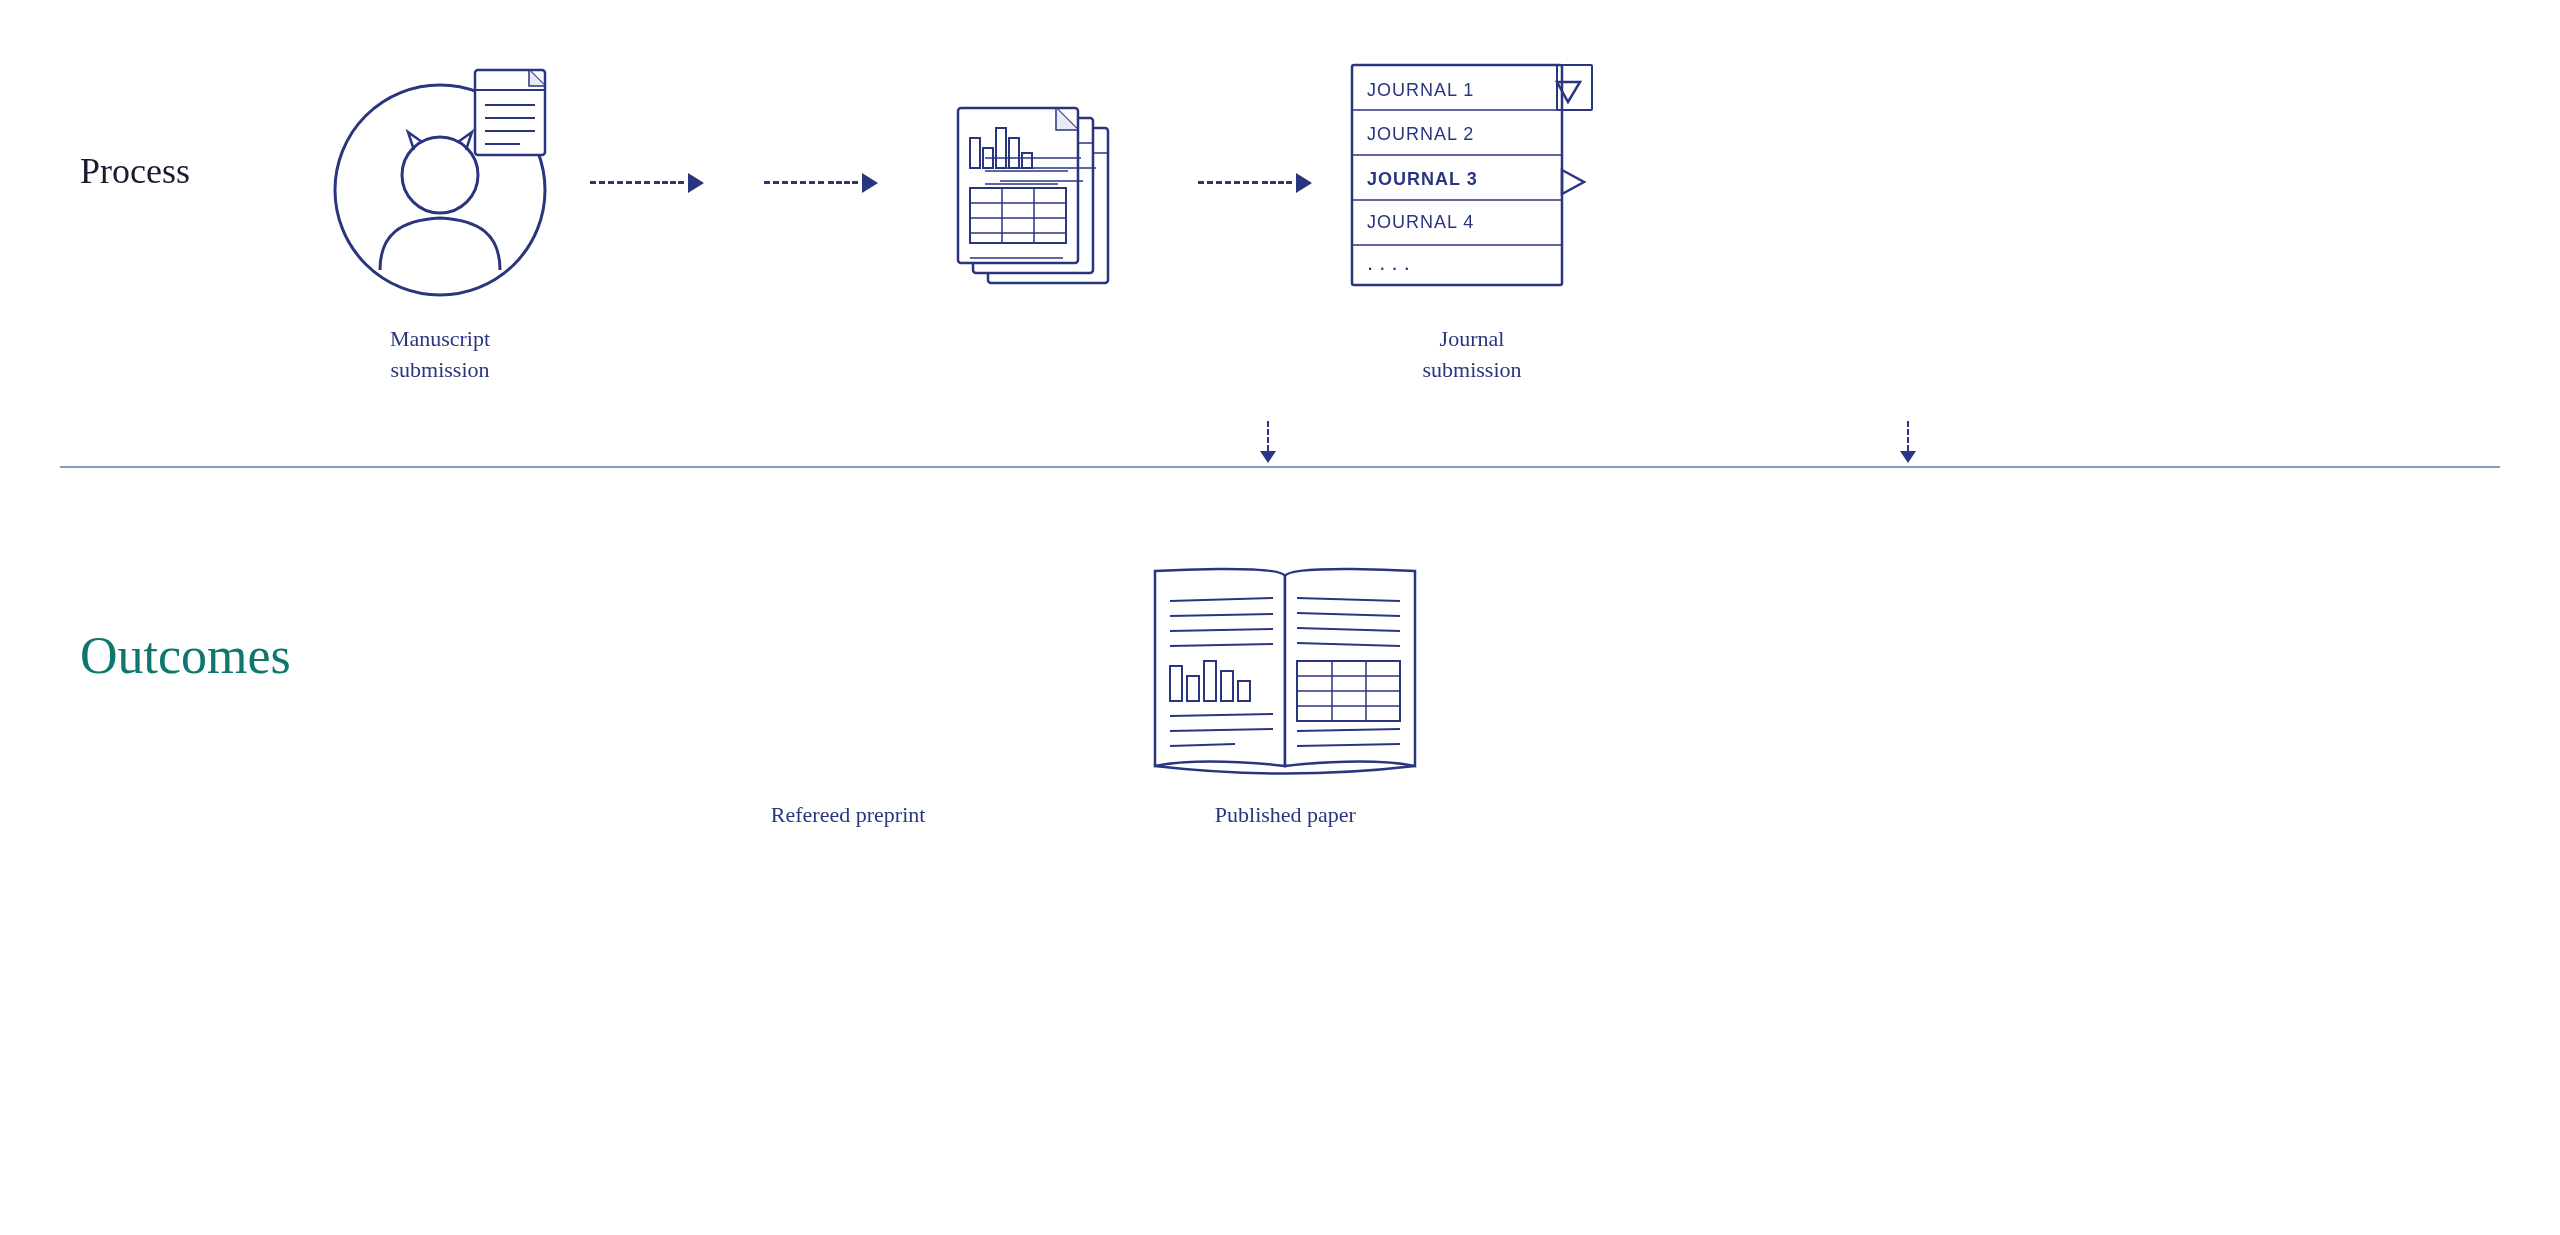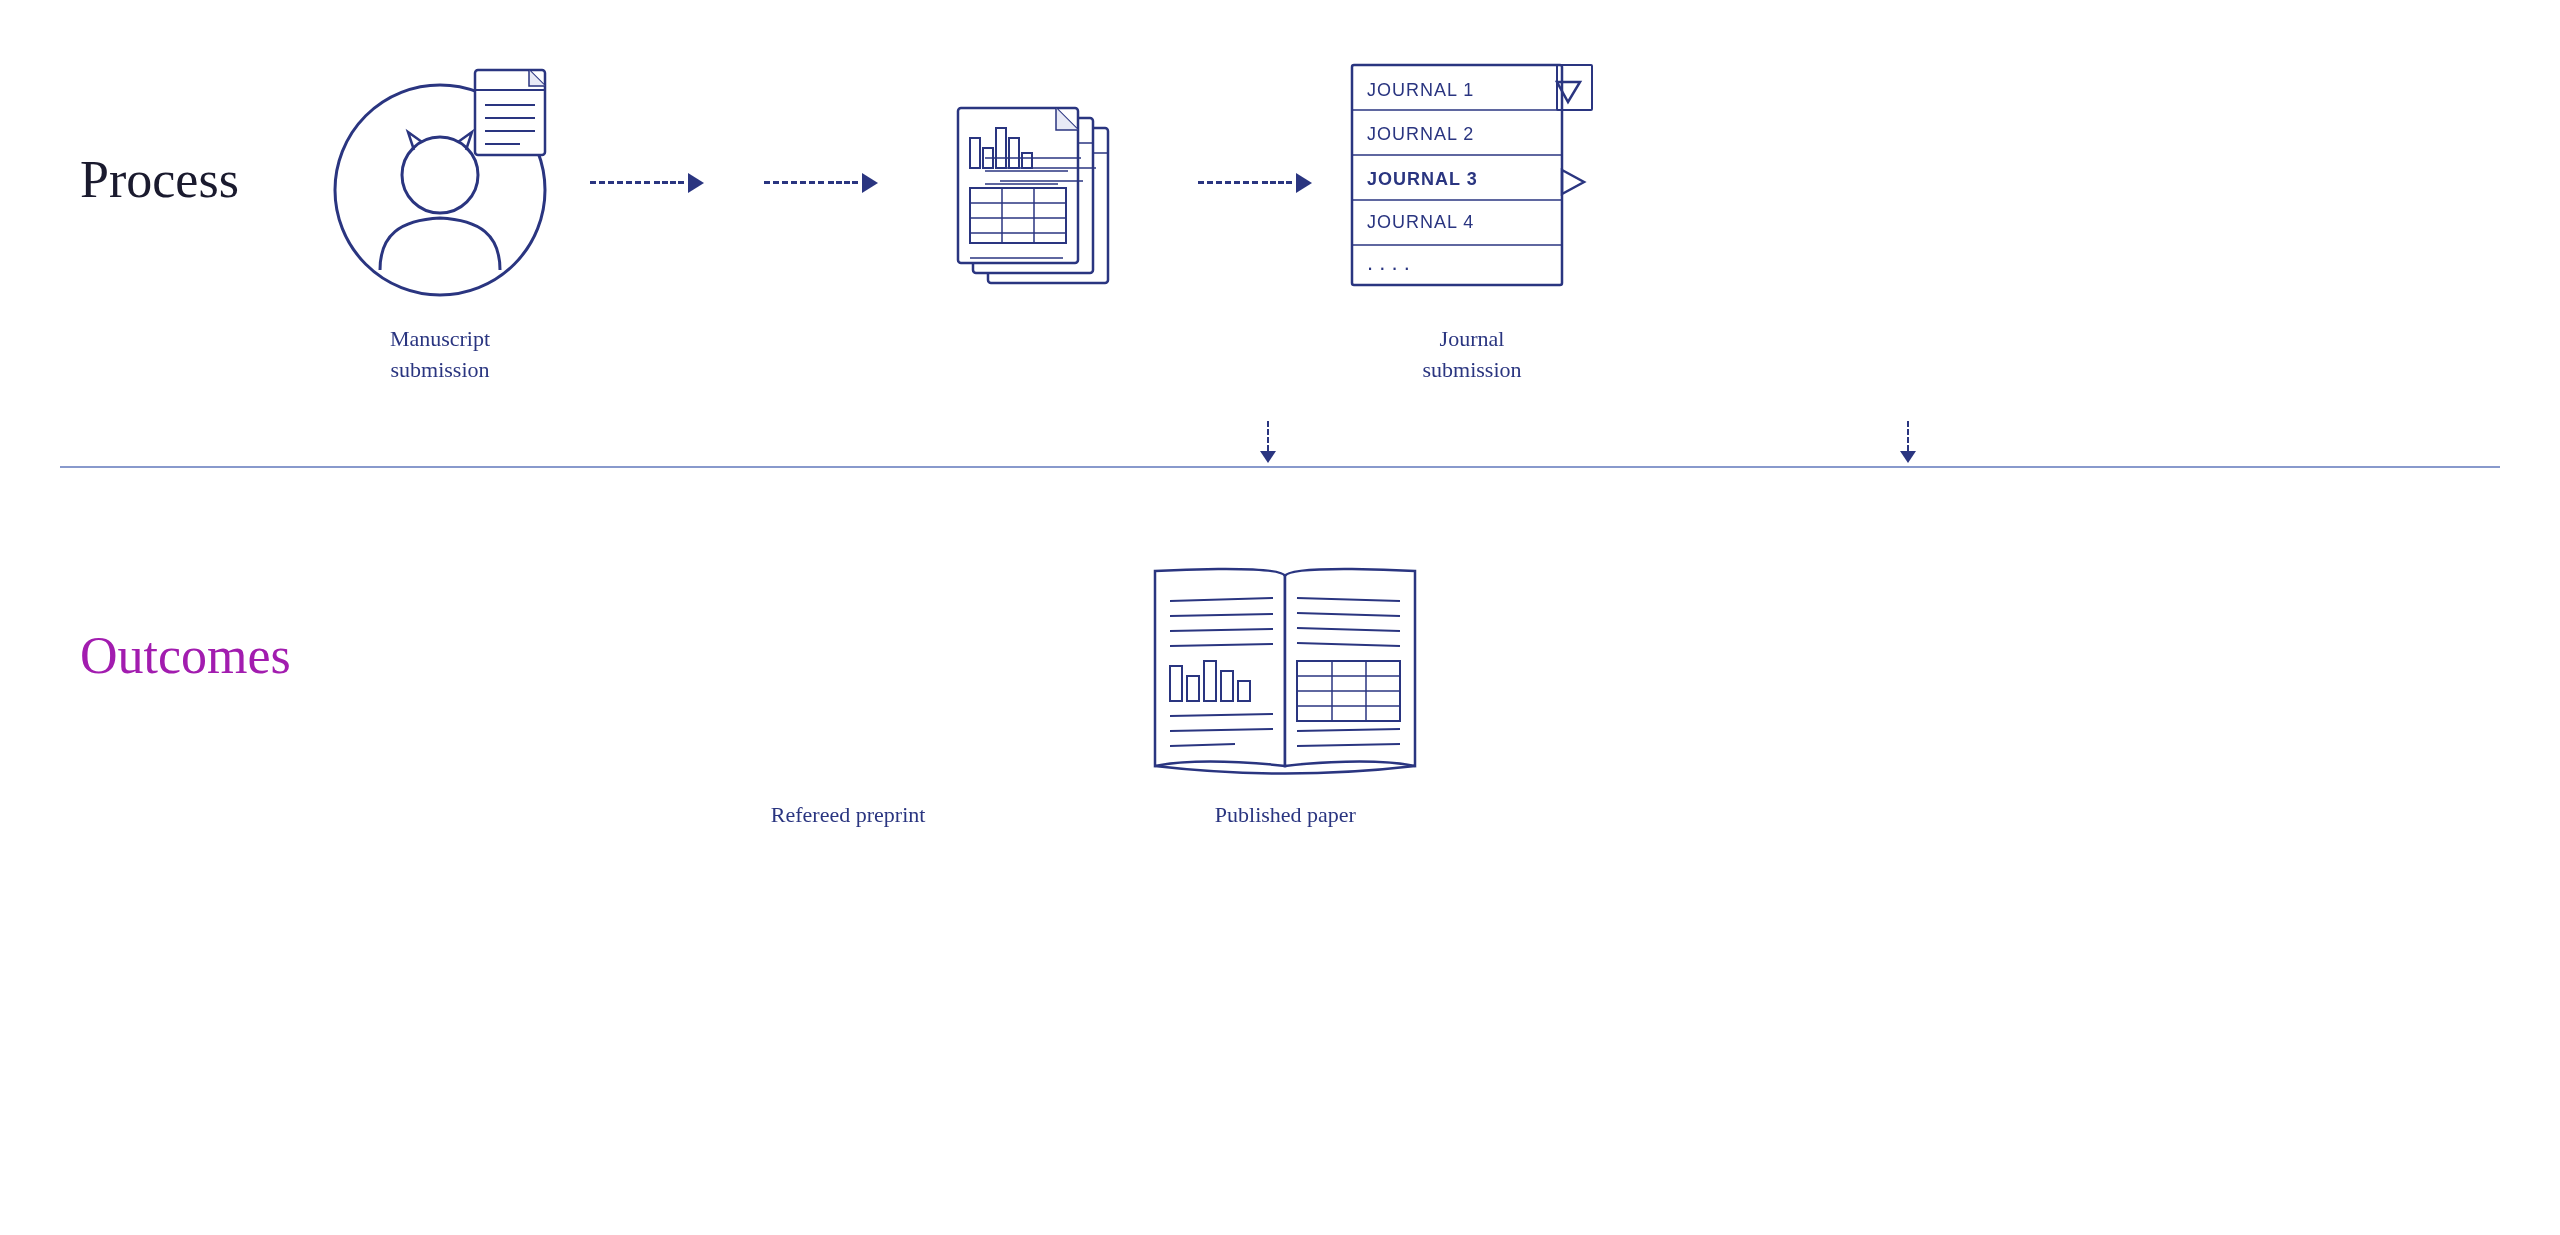--- a/index.html
+++ b/index.html
@@ -24,21 +24,21 @@
     
     .process-section {
       display: flex;
       align-items: flex-start;
       padding: 60px 0 40px 80px;
       flex: 0 0 auto;
       position: relative;
     }
 
     .section-label {
-      font-size: 52px;
+      font-size: 36px;
       font-weight: 400;
       color: #1a1a2e;
       margin-top: 90px;
       margin-right: 80px;
       min-width: 160px;
       font-family: Georgia, serif;
     }
 
     .process-steps {
       display: flex;
@@ -135,21 +135,21 @@
     .outcomes-section {
       display: flex;
       align-items: flex-start;
       padding: 40px 0 40px 80px;
       flex: 0 0 auto;
     }
 
     .outcomes-label {
       font-size: 52px;
       font-weight: 400;
-      color: #a21caf;
+      color: #0f766e;
       margin-top: 80px;
       margin-right: 80px;
       min-width: 160px;
       font-family: Georgia, serif;
     }
 
     .outcomes-icons {
       display: flex;
       align-items: flex-end;
       gap: 80px;

